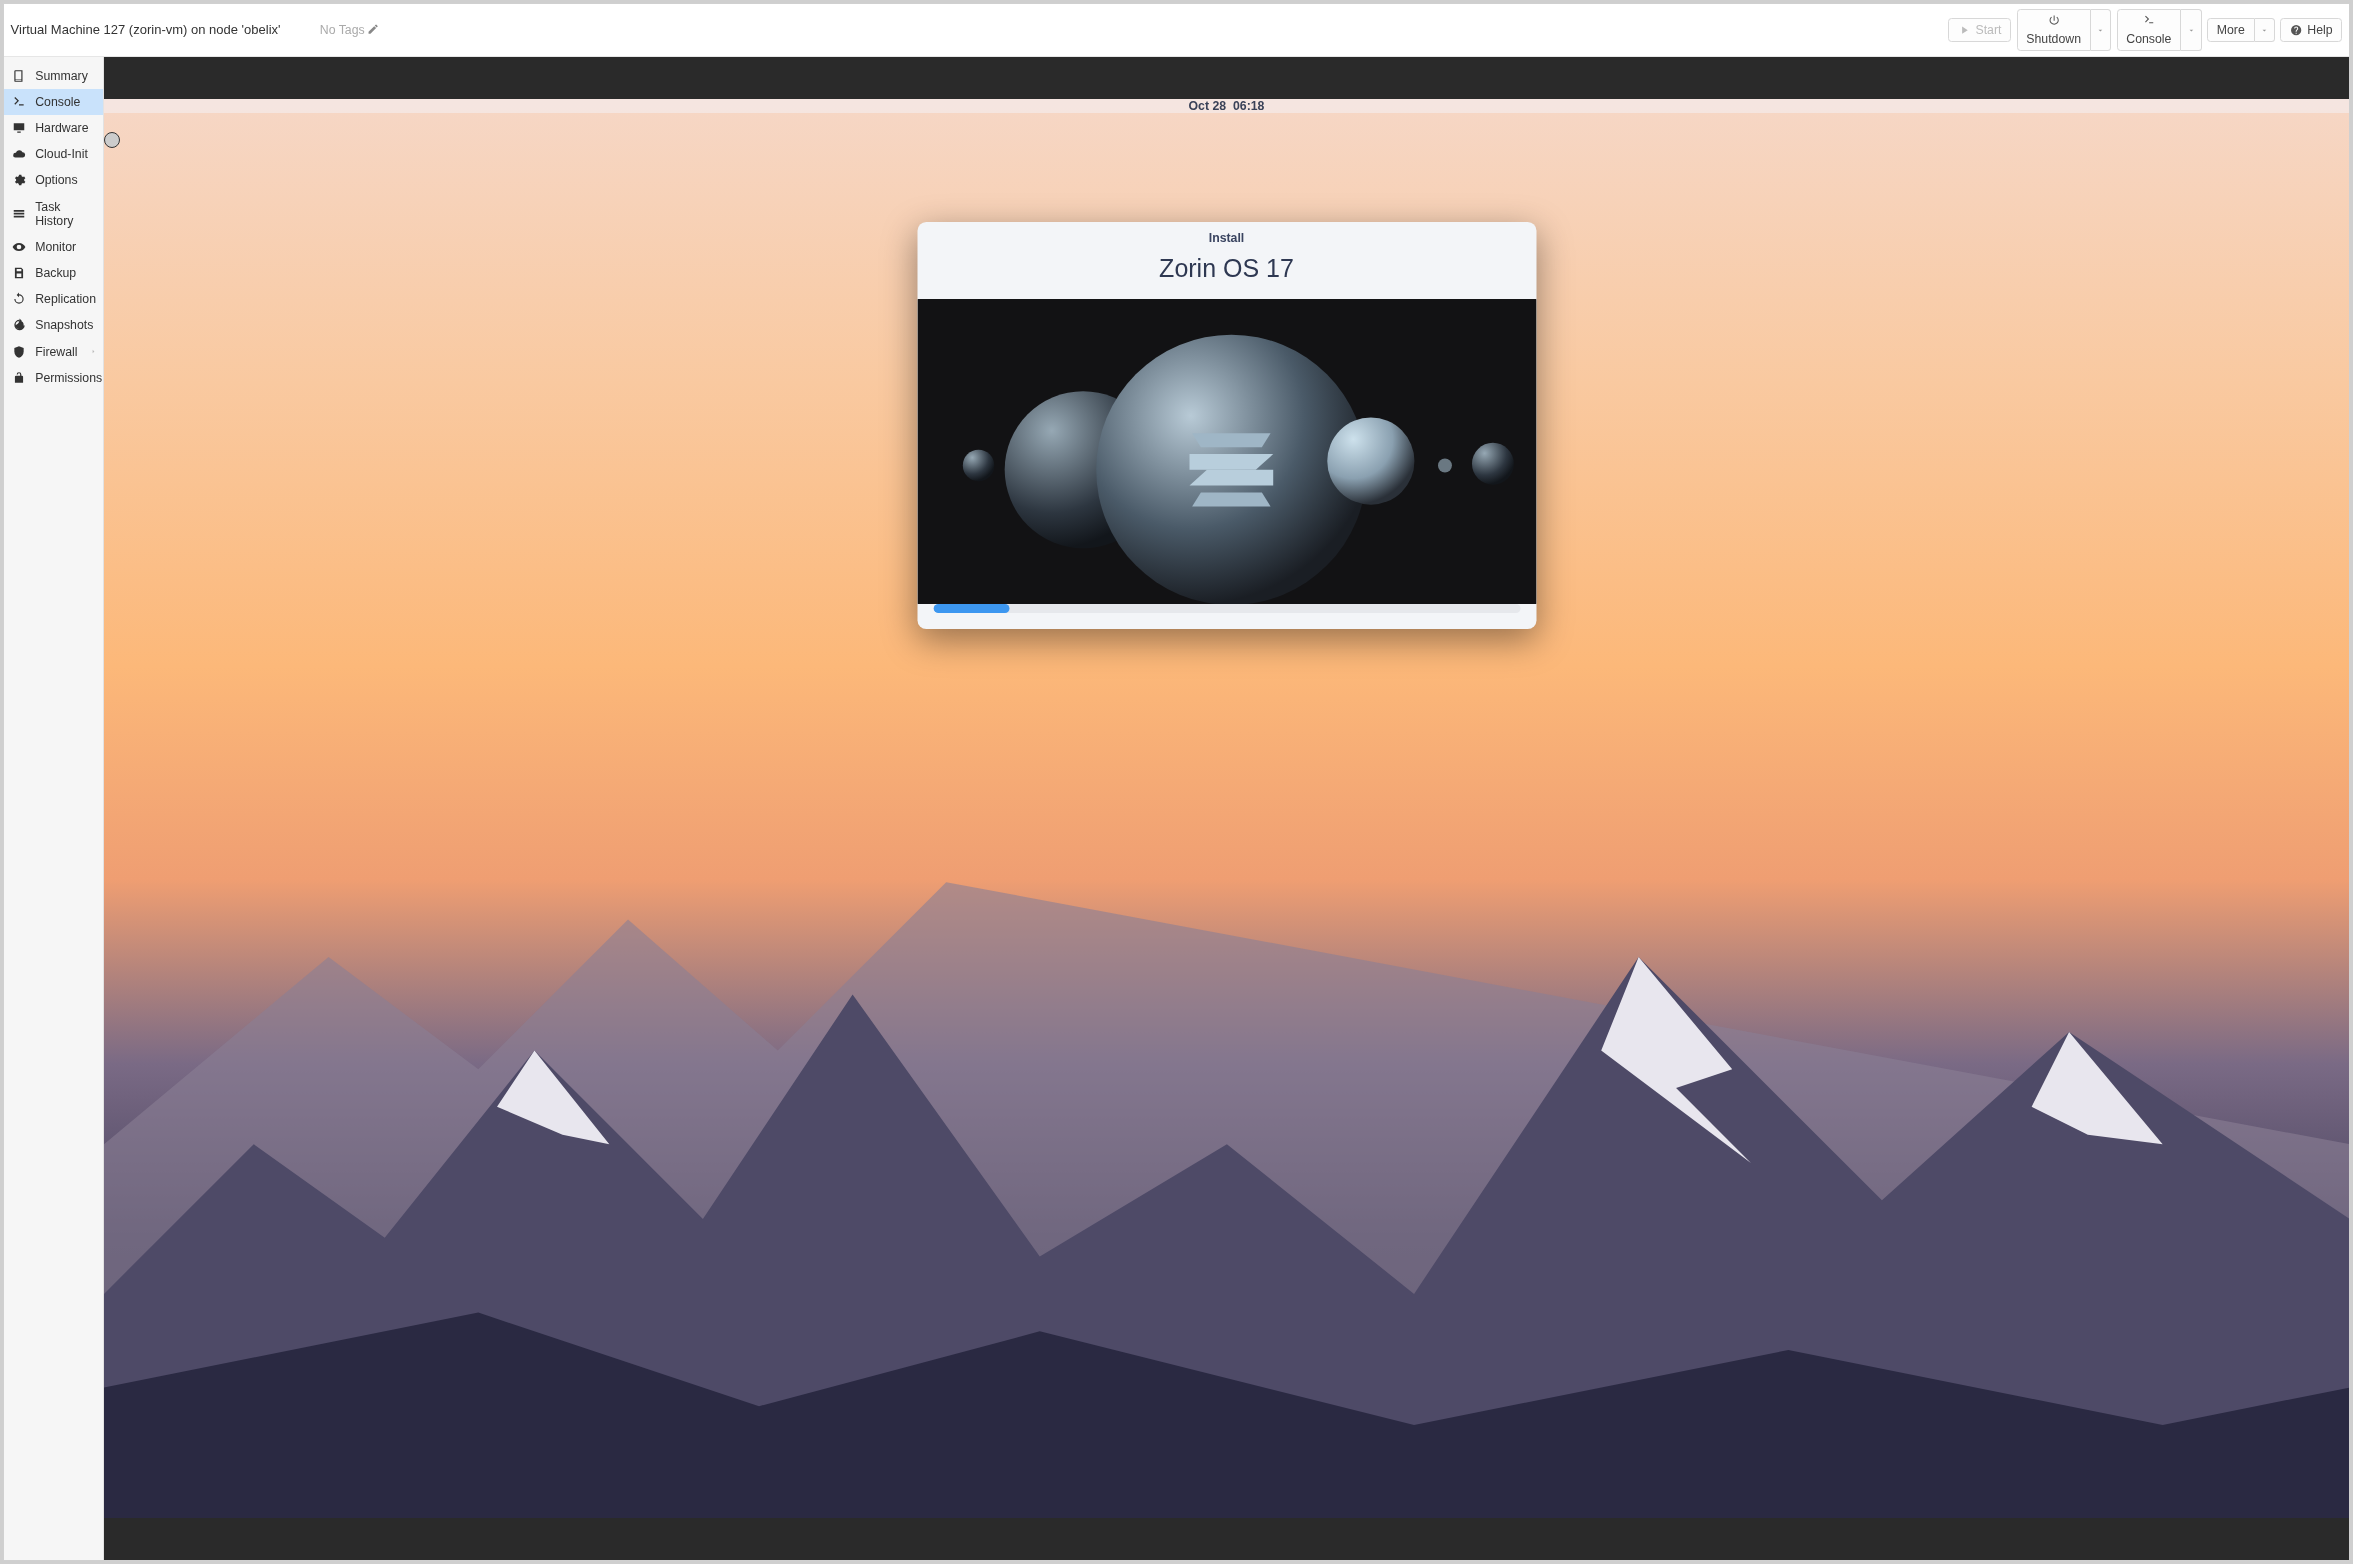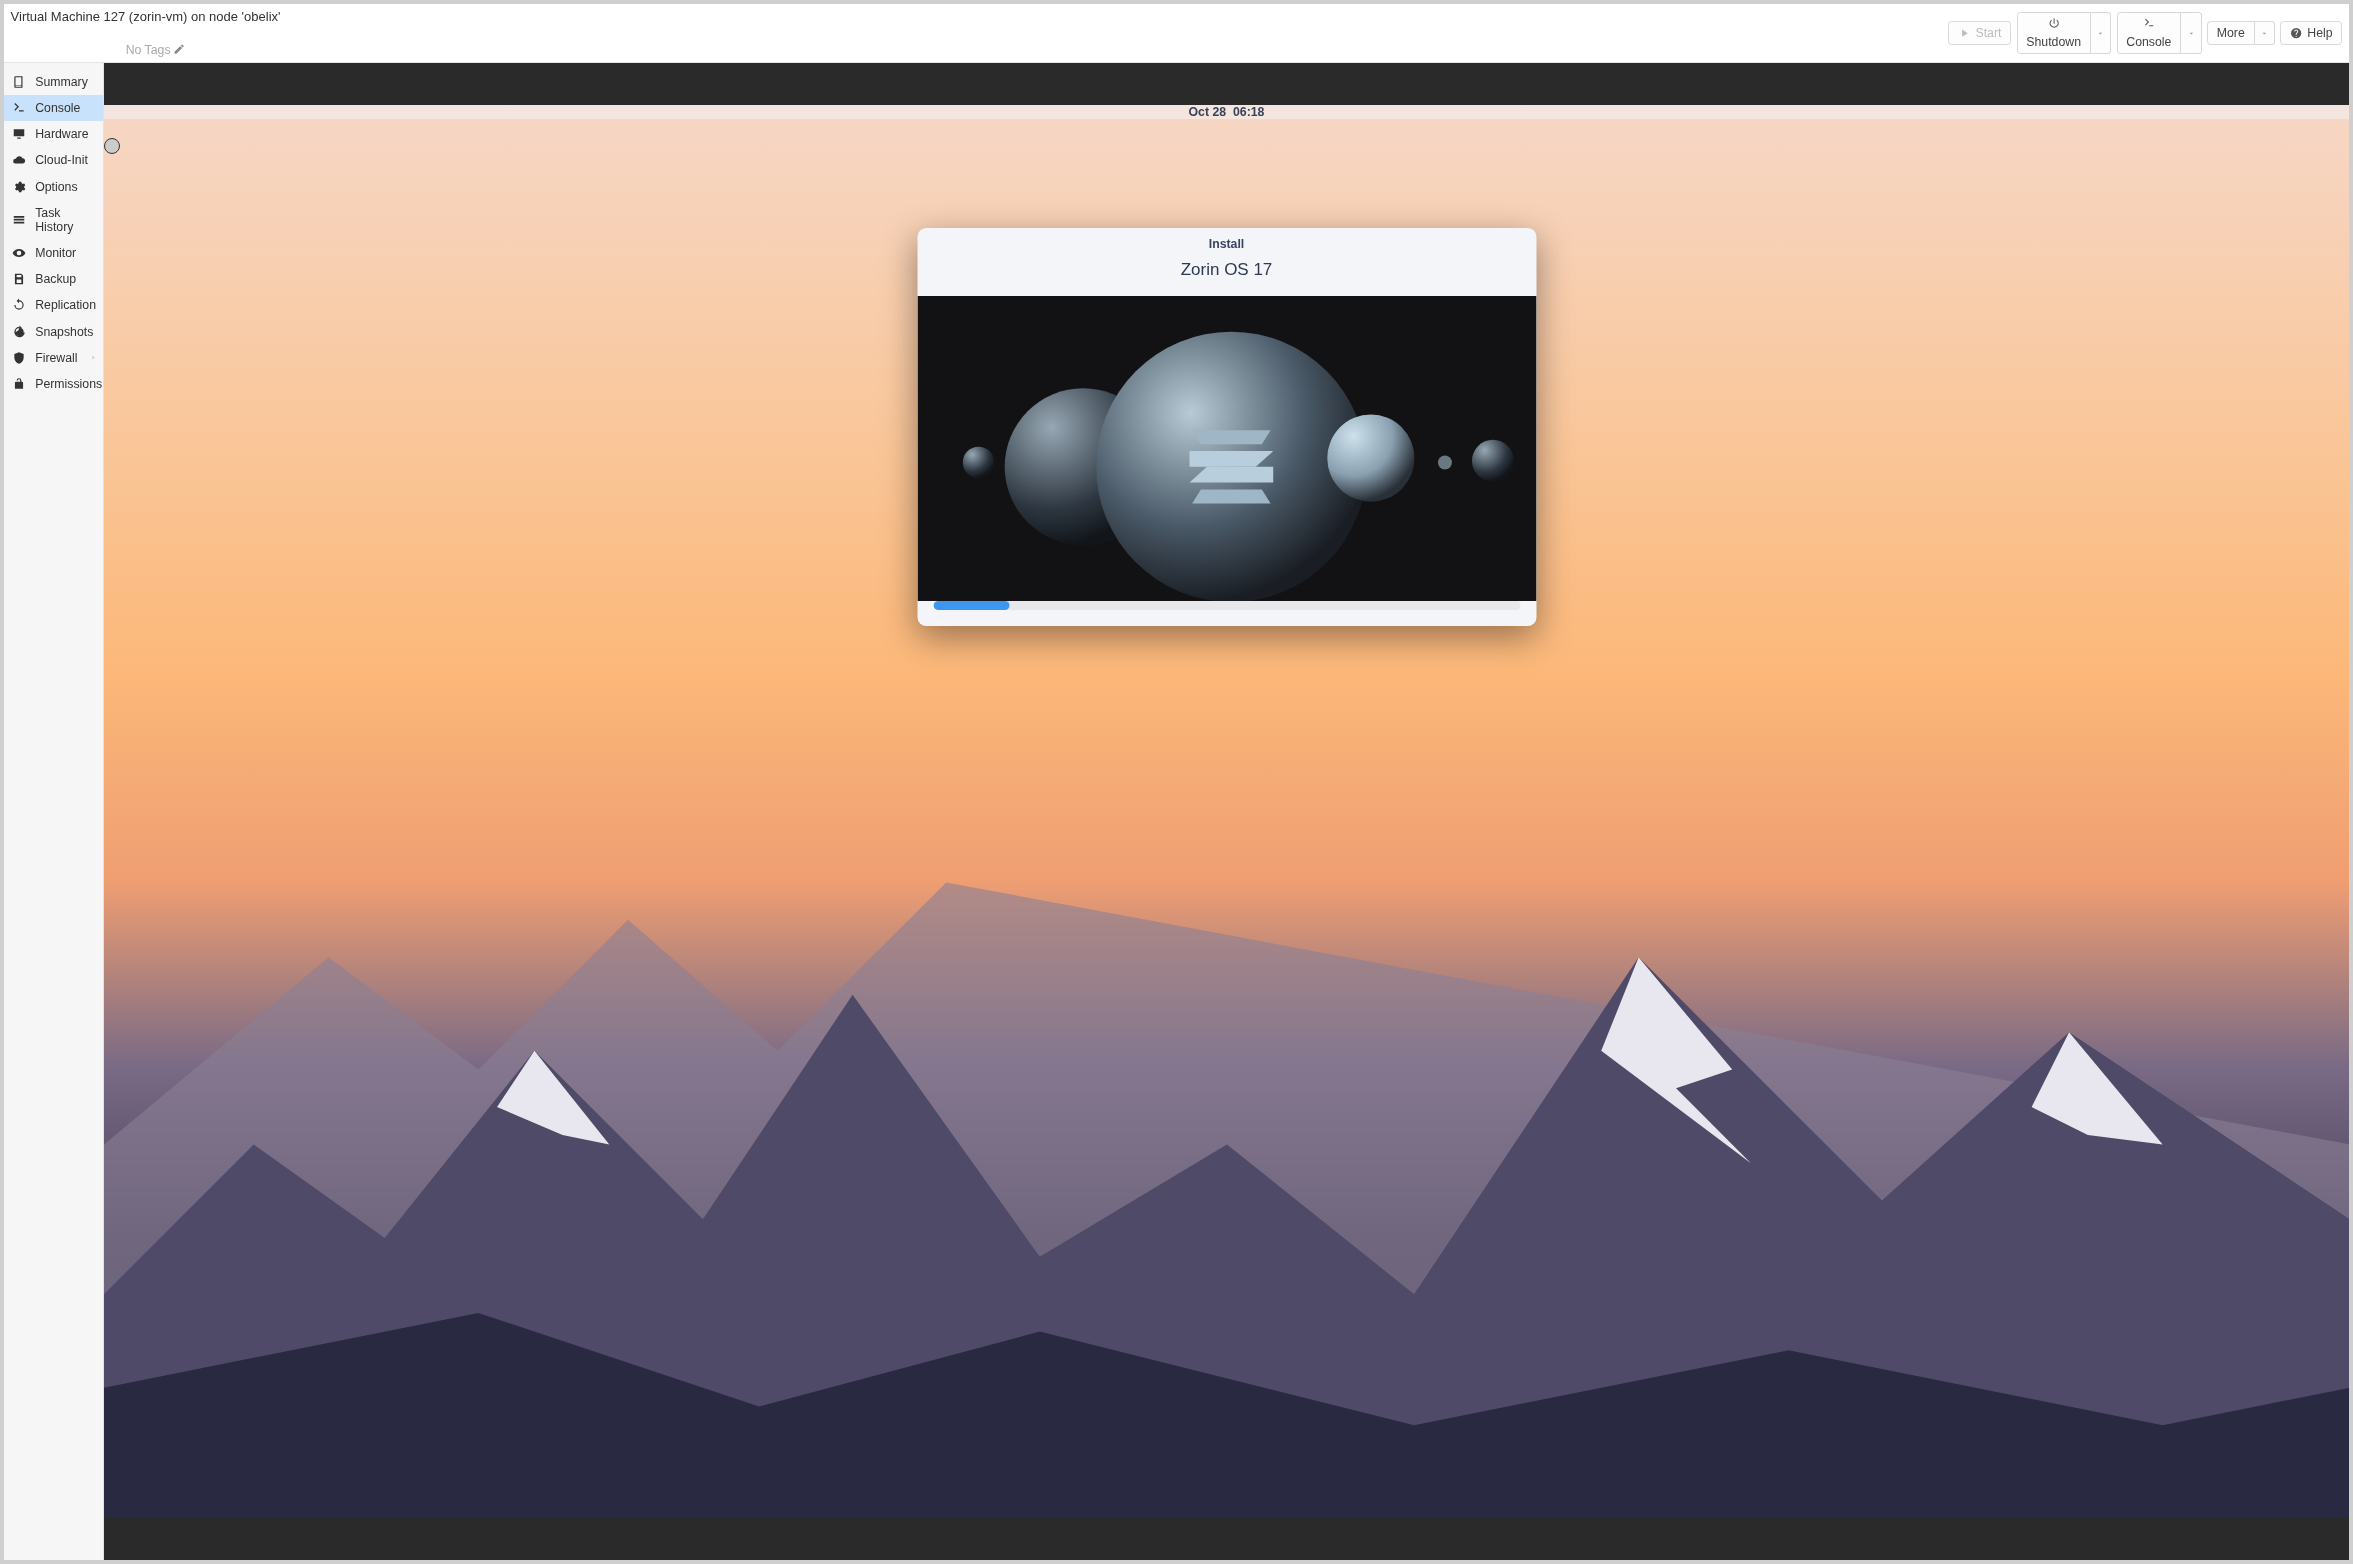--- a/index.html
+++ b/index.html
@@ -3,21 +3,21 @@
 <meta charset="utf-8">
 <style>
 * { box-sizing: border-box; margin: 0; padding: 0; }
 html, body { width: 100%; height: 100%; font-family: -apple-system, BlinkMacSystemFont, "Segoe UI", Helvetica, Arial, sans-serif; }
 body { background: #cfcfcf; padding: 2.6px; font-size: 12.3px; color: #333; }
 
 .app-frame { background: #fff; width: 100%; height: 100%; display: flex; flex-direction: column; border: 0.9px solid #d0d0d0; }
 
 
 .header { display: flex; align-items: center; justify-content: space-between; padding: 5.3px 7px; border-bottom: 0.9px solid #e6e6e6; }
-.header-left { display: flex; align-items: center; gap: 19.3px; flex-direction: column; }
+.header-left { display: flex; align-items: center; gap: 19.3px; }
 .page-title { font-size: 13px; color: #333; }
 .tags-area { display: flex; color: #aaa; font-size: 12.3px; padding-left: 20px; }
 .tags-area .pencil { width: 12.3px; height: 12.3px; margin-left: 2.6px; }
 
 .header-right { display: flex; align-items: center; gap: 5.3px; }
 .btn { display: flex; align-items: center; gap: 5px; background: #fdfdfd; border: 0.9px solid #d8d8d8; border-radius: 3.5px; padding: 4.4px 8.8px; font-size: 12.3px; color: #444; cursor: pointer; }
 .btn.disabled { color: #bbb; cursor: default; }
 .btn.disabled svg { fill: #bbb; }
 .btn svg { width: 12.3px; height: 12.3px; fill: #555; }
 .btn-split { display: flex; }
@@ -51,21 +51,21 @@
 
 .corner-emblem { position: absolute; top: 33px; left: 0; width: 16px; height: 16px; border-radius: 50%; border: 1.8px solid #333; background: #ccc; }
 
 
 .mountains { position: absolute; bottom: 0; left: 0; right: 0; height: 60%; }
 .mountains svg { width: 100%; height: 100%; }
 
 
 .install-dialog { position: absolute; top: 123px; left: 50%; transform: translateX(-50%); width: 619px; background: #f3f5f8; border-radius: 8.8px; box-shadow: 0 10.5px 35px rgba(0,0,0,0.4); overflow: hidden; }
 .install-titlebar { text-align: center; padding: 8.8px 0 5.3px; color: #3a4460; font-weight: 600; font-size: 12.3px; }
-.install-subtitle { text-align: center; font-size: 17px; color: #2e3852; padding: 3.5px 0 16px; font-weight: 500; }
+.install-subtitle { text-align: center; font-size: 25px; color: #2e3852; padding: 3.5px 0 16px; font-weight: 500; }
 .install-hero { height: 305px; background: #141416; position: relative; overflow: hidden; }
 .install-hero svg { width: 100%; height: 100%; }
 .install-footer { display: flex; align-items: center; padding: 14px 16px 12.3px; gap: 7px; }
 .install-status { display: flex; align-items: center; gap: 5.3px; color: #4a5570; font-size: 13px; flex: 1; }
 .install-status .tri { width: 0; height: 0; border-top: 4.4px solid transparent; border-bottom: 4.4px solid transparent; border-left: 5.3px solid #5a6478; }
 .skip-btn { background: #e1e4e9; border: none; border-radius: 5.3px; padding: 7px 14px; color: #3c4660; font-size: 13px; cursor: pointer; }
 .install-progress { height: 8.8px; background: #e6e8ec; border-radius: 5.3px; margin: 0 16px 16px; overflow: hidden; }
 .install-progress-fill { height: 100%; background: #3d97f0; width: 13%; border-radius: 5.3px; }
 
 </style>

